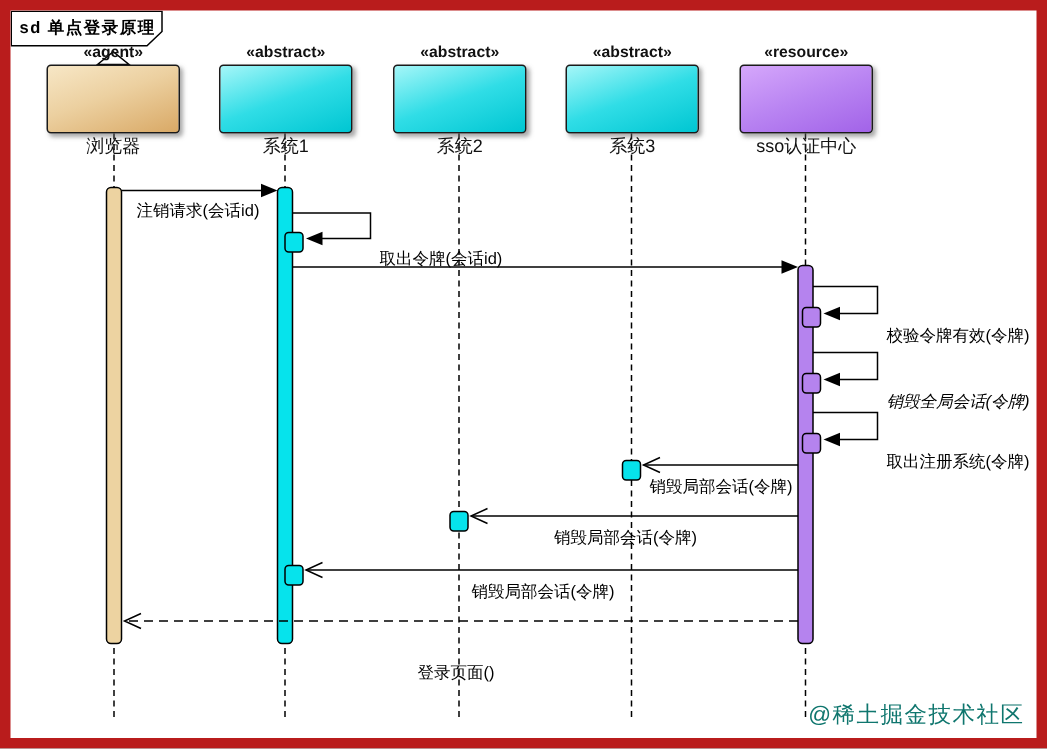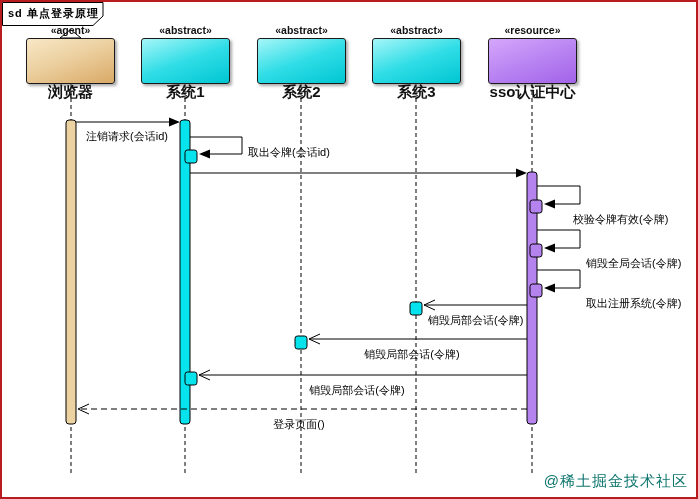--- a/index.html
+++ b/index.html
@@ -1,38 +1,38 @@
 <!DOCTYPE html>
 <html><head>
 <meta charset="utf-8">
 <style>
   html,body{margin:0;padding:0;background:#888;}
   *{box-sizing:border-box;}
   .canvas{
     position:relative;
     width:698px;height:499px;
     background:#fff;
-    border:2px solid #b91c1c;
+    border:7px solid #b91c1c;
     font-family:"Liberation Sans","DejaVu Sans",sans-serif;
     overflow:hidden;
   }
   svg.layer{position:absolute;left:0;top:0;z-index:1;}
   .title-tab-text{
     position:absolute;left:6px;top:4px;z-index:2;
     font-size:11px;font-weight:bold;color:#000;letter-spacing:1px;
   }
   .participant{
     position:absolute;top:36px;width:89px;height:46px;z-index:2;
     border:1px solid #1a1a1a;border-radius:3px;
     display:flex;flex-direction:column;align-items:center;justify-content:center;
     box-shadow:2px 2px 3px rgba(100,100,100,0.55);
     text-align:center;
   }
   .participant .stereo{font-size:10.5px;font-weight:bold;color:#111;line-height:15px;}
-  .participant .pname{font-size:15px;font-weight:bold;color:#111;line-height:16px;margin-top:46px;}
+  .participant .pname{font-size:12px;font-weight:normal;color:#111;line-height:16px;margin-top:46px;}
   .p-agent{background:linear-gradient(160deg,#f7e7c6 0%,#ecd0a0 45%,#d9a966 100%);}
   .p-abstract{background:linear-gradient(160deg,#a5f6f8 0%,#30dde6 50%,#00c6d2 100%);align-items:center;}
   .p-resource{background:linear-gradient(160deg,#d5a7fb 0%,#b984f2 50%,#a263e8 100%);}
   .msg{
     position:absolute;z-index:2;
     font-size:11px;color:#000;white-space:nowrap;line-height:13px;margin-top:24px;
   }
   .watermark{
     position:absolute;right:8px;bottom:6px;z-index:2;
     font-size:15px;color:#0f766e;letter-spacing:1px;
@@ -114,23 +114,23 @@
   <div class="participant p-abstract" style="left:370px;">
     <span class="stereo">«abstract»</span>
     <span class="pname">系统3</span>
   </div>
   <div class="participant p-resource" style="left:486px;">
     <span class="stereo">«resource»</span>
     <span class="pname">sso认证中心</span>
   </div>
 
   <div class="msg" style="left:64px;top:104px;width:122px;text-align:center;">注销请求(会话id)</div>
-  <div class="msg" style="left:246px;top:120px;">取出令牌(会话id)</div>
-  <div class="msg" style="left:571px;top:187px;">校验令牌有效(令牌)</div>
-  <div class="msg" style="left:584px;top:231px;">销毁全局会话(令牌)</div>
+  <div class="msg" style="left:246px;top:136px;">取出令牌(会话id)</div>
+  <div class="msg" style="left:584px;top:187px;">校验令牌有效(令牌)</div>
+  <div class="msg" style="left:584px;top:231px;font-style:italic;">销毁全局会话(令牌)</div>
   <div class="msg" style="left:584px;top:271px;">取出注册系统(令牌)</div>
   <div class="msg" style="left:426px;top:288px;width:94px;text-align:right;">销毁局部会话(令牌)</div>
   <div class="msg" style="left:352px;top:322px;width:116px;text-align:center;">销毁局部会话(令牌)</div>
   <div class="msg" style="left:297px;top:358px;width:116px;text-align:center;">销毁局部会话(令牌)</div>
-  <div class="msg" style="left:254px;top:392px;width:86px;text-align:center;">登录页面()</div>
+  <div class="msg" style="left:254px;top:412px;width:86px;text-align:center;">登录页面()</div>
 
   <div class="watermark">@稀土掘金技术社区</div>
 </div>
 
 </body></html>

